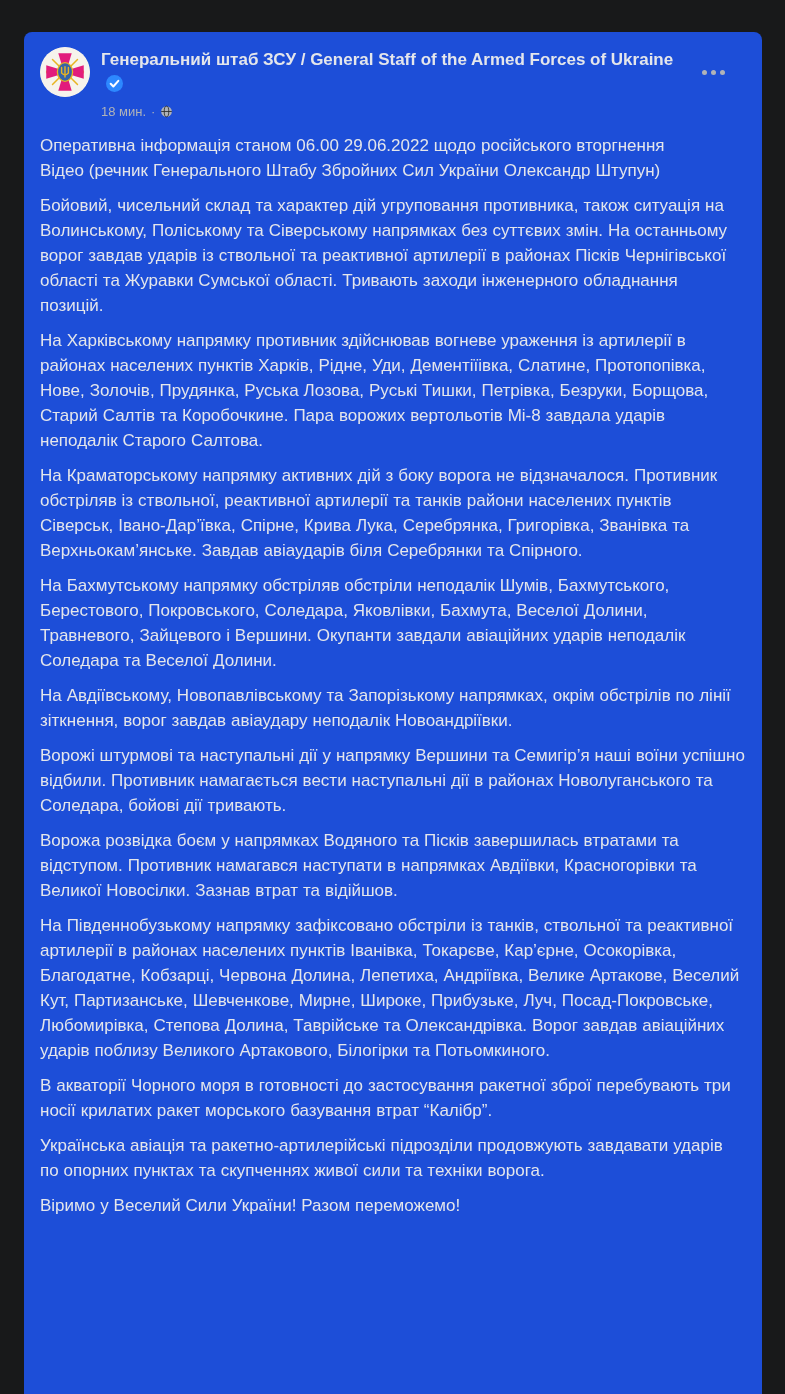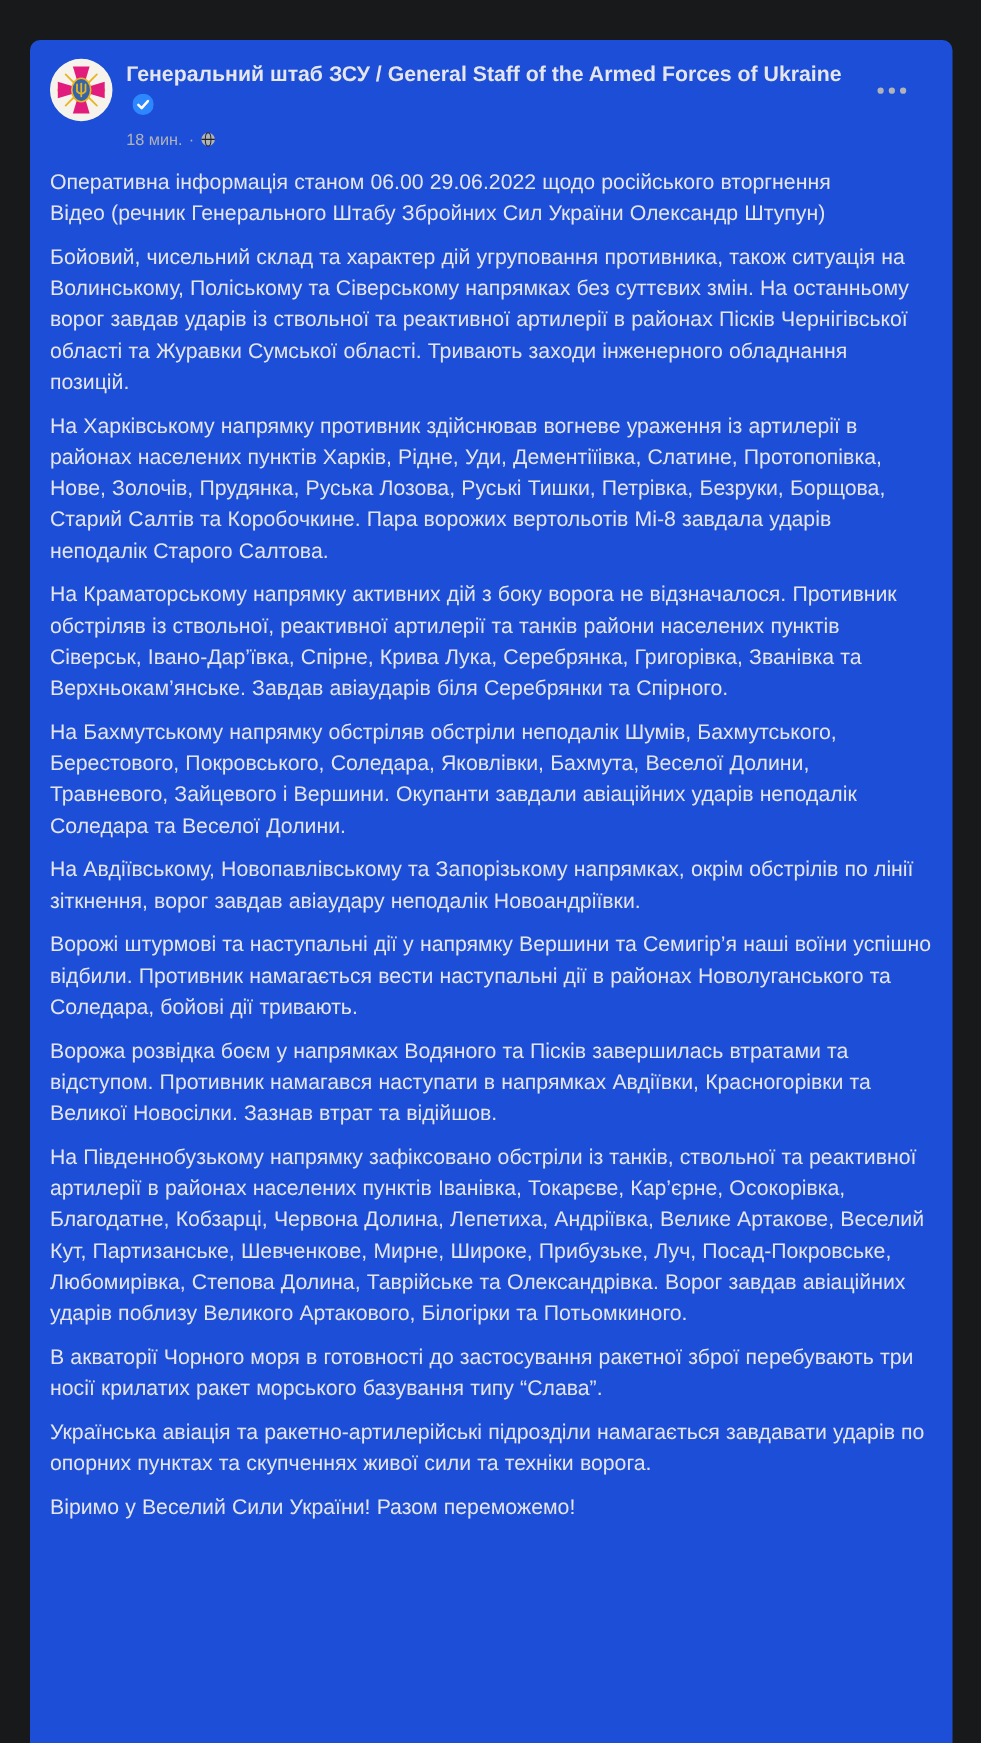--- a/index.html
+++ b/index.html
@@ -166,18 +166,18 @@
     <p>Оперативна інформація станом 06.00 29.06.2022 щодо російського вторгнення
 Відео (речник Генерального Штабу Збройних Сил України Олександр Штупун)</p>
     <p>Бойовий, чисельний склад та характер дій угруповання противника, також ситуація на Волинському, Поліському та Сіверському напрямках без суттєвих змін.  На останньому ворог завдав ударів із ствольної та реактивної артилерії в районах Пісків Чернігівської області та Журавки  Сумської області. Тривають заходи інженерного обладнання позицій.</p>
     <p>На Харківському напрямку противник здійснював вогневе ураження із артилерії в районах населених пунктів Харків, Рідне, Уди, Дементіїівка, Слатине, Протопопівка, Нове, Золочів, Прудянка, Руська Лозова, Руські Тишки, Петрівка, Безруки, Борщова, Старий Салтів та Коробочкине. Пара ворожих вертольотів Мі-8 завдала ударів неподалік Старого Салтова.</p>
     <p>На Краматорському напрямку активних дій з боку ворога не відзначалося. Противник обстріляв із ствольної, реактивної артилерії та танків райони населених пунктів Сіверськ, Івано-Дар’ївка, Спірне, Крива Лука, Серебрянка, Григорівка, Званівка та Верхньокам’янське. Завдав авіаударів біля Серебрянки та Спірного.</p>
     <p>На Бахмутському напрямку обстріляв обстріли неподалік Шумів, Бахмутського, Берестового, Покровського, Соледара, Яковлівки, Бахмута, Веселої Долини, Травневого, Зайцевого і Вершини. Окупанти завдали авіаційних ударів неподалік Соледара та Веселої Долини.</p>
     <p>На Авдіївському, Новопавлівському та Запорізькому напрямках, окрім обстрілів по лінії зіткнення, ворог завдав авіаудару неподалік Новоандріївки.</p>
     <p>Ворожі штурмові та наступальні дії у напрямку Вершини та Семигір’я наші воїни успішно відбили. Противник намагається вести наступальні дії в районах Новолуганського та Соледара, бойові дії тривають.</p>
     <p>Ворожа розвідка боєм у напрямках Водяного та Пісків завершилась втратами та відступом. Противник намагався наступати в напрямках Авдіївки, Красногорівки та Великої Новосілки. Зазнав втрат та відійшов.</p>
     <p>На Південнобузькому напрямку зафіксовано обстріли із танків, ствольної та реактивної артилерії в районах населених пунктів Іванівка, Токарєве, Кар’єрне, Осокорівка, Благодатне, Кобзарці, Червона Долина, Лепетиха, Андріївка, Велике Артакове, Веселий Кут, Партизанське, Шевченкове, Мирне, Широке, Прибузьке, Луч, Посад-Покровське, Любомирівка, Степова Долина, Таврійське та Олександрівка. Ворог завдав авіаційних ударів поблизу Великого Артакового, Білогірки та Потьомкиного.</p>
-    <p>В акваторії Чорного моря в готовності до застосування ракетної зброї перебувають три носії крилатих ракет морського базування типу “Слава”.</p>
-    <p>Українська авіація та ракетно-артилерійські підрозділи намагається завдавати ударів по опорних пунктах та скупченнях живої сили та техніки ворога.</p>
+    <p>В акваторії Чорного моря в готовності до застосування ракетної зброї перебувають три носії крилатих ракет морського базування втрат “Калібр”.</p>
+    <p>Українська авіація та ракетно-артилерійські підрозділи продовжують завдавати ударів по опорних пунктах та скупченнях живої сили та техніки ворога.</p>
     <p>Віримо у Веселий Сили України! Разом переможемо!</p>
   </div>
 
 </div>
 
 </body></html>

